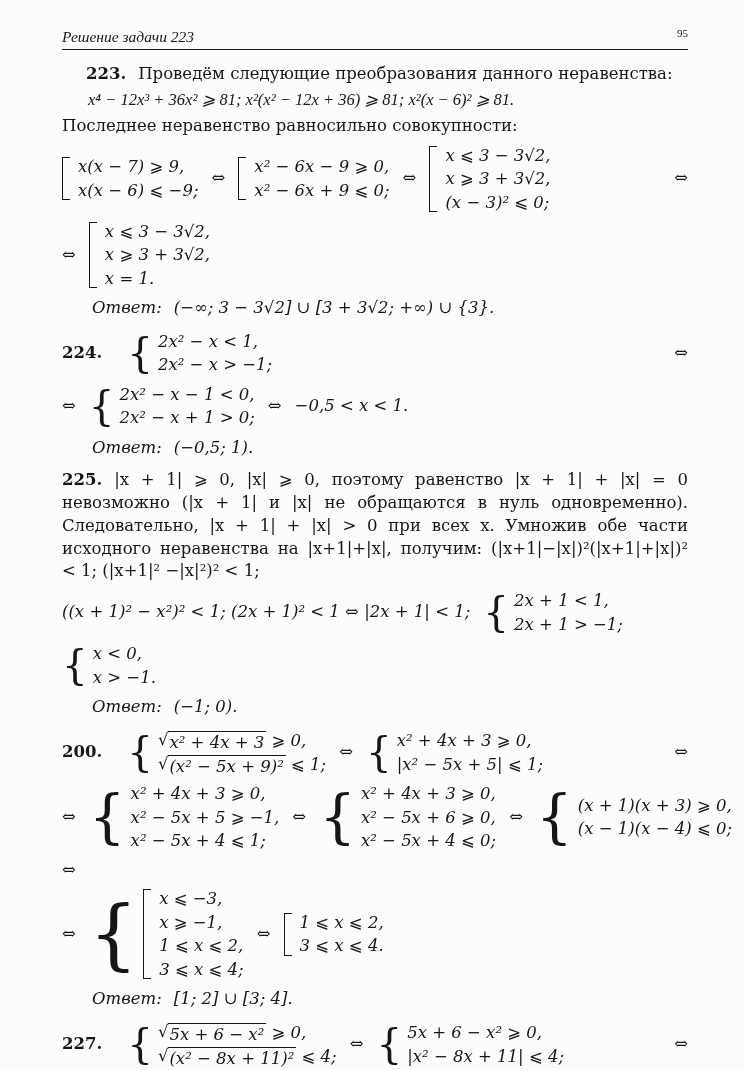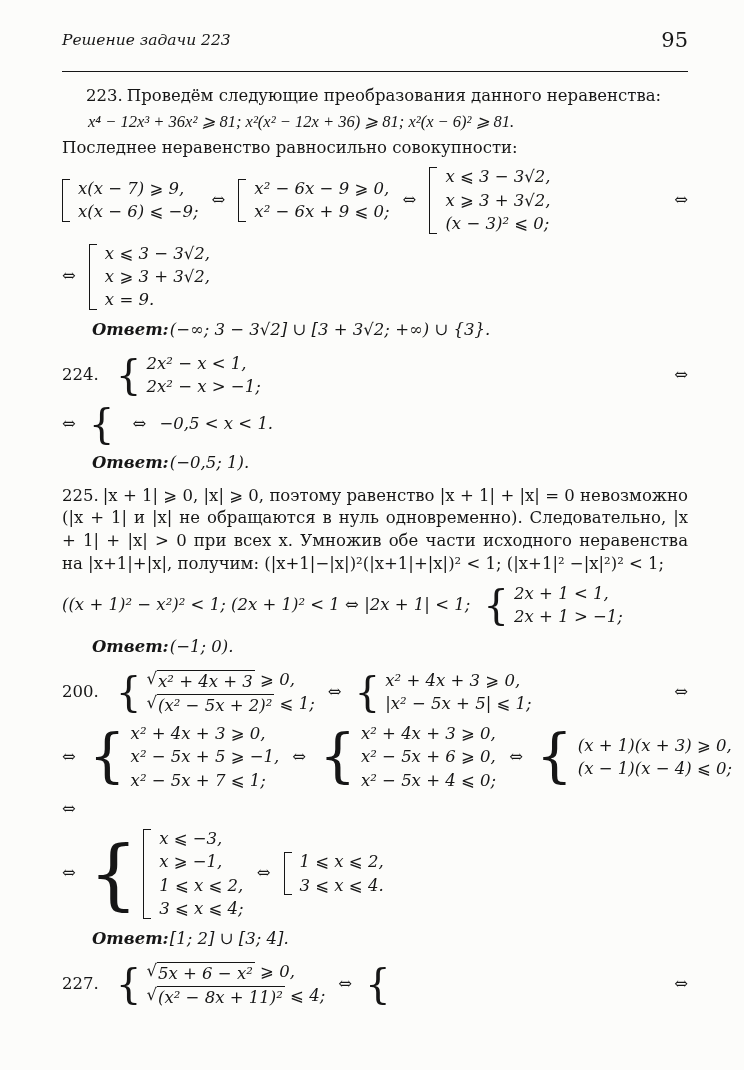--- a/index.html
+++ b/index.html
@@ -6,30 +6,30 @@
   html, body { margin: 0; padding: 0; }
   body {
     width: 744px; min-height: 1070px;
     background: #fcfcfa; color: #161616;
     font-family: "DejaVu Serif", "DejaVu Sans", serif;
     font-size: 16.5px; line-height: 1.38;
   }
   .page { padding: 26px 56px 18px 62px; }
 
   .pagehead {
-    display: flex; justify-content: space-between; align-items: center;
-    border-bottom: 1.6px solid #161616; padding-bottom: 16px;
+    display: flex; justify-content: space-between; align-items: flex-start;
+    border-bottom: 1.6px solid #161616; padding-bottom: 2px; font-family: Liberation Serif, serif;
   }
   .running { font-style: italic; font-size: 15.5px; }
-  .pageno  { font-size: 21px; }
+  .pageno  { font-size: 11px; }
 
   main { margin-top: 13px; }
   .para { text-align: justify; margin: 3px 0; }
   .indent { text-indent: 24px; }
-  .pnum { font-weight: normal; font-style: normal; margin-right: 4px; }
+  .pnum { font-weight: bold; font-style: normal; margin-right: 12px; }
   .math { font-style: italic; }
   .mline { margin: 3px 0 3px 26px; font-family: Liberation Serif, serif; }
 
   .fline { display: flex; align-items: center; gap: 13px; margin: 6px 0; }
   .arrow { font-style: normal; flex: none; }
   .pushright { margin-left: auto; }
 
   .sys { display: inline-flex; align-items: center; flex: none; }
   .rows { display: inline-flex; flex-direction: column; align-items: flex-start; }
   .row { white-space: nowrap; line-height: 1.42; }
@@ -43,21 +43,21 @@
   .fence-brace::before { content: "{"; line-height: 1; font-style: normal; }
   .b2::before { font-size: 2.45em; }
   .b3::before { font-size: 3.5em; }
   .b4::before { font-size: 4.7em; }
 
   .sqrt { display: inline-flex; align-items: flex-start; }
   .rsign { font-style: normal; line-height: 1.2; transform: translateY(-0.04em); }
   .rad { border-top: 1.6px solid #161616; line-height: 1.2; padding: 1px 2px 0 1px; }
 
   .ansline { margin: 7px 0 10px 30px; }
-  .ans-label { font-weight: bold; font-style: italic; margin-right: 1px; }
+  .ans-label { font-weight: normal; font-style: italic; margin-right: 12px; }
 </style>
 </head>
 <body>
 
 <div class="page">
 
   <header class="pagehead">
     <span class="running">Решение задачи 223</span>
     <span class="pageno">95</span>
   </header>
@@ -98,21 +98,21 @@
       <span class="arrow pushright">⇔</span>
     </div>
 
     <div class="fline">
       <span class="arrow">⇔</span>
       <span class="sys">
         <span class="fence-sq"></span>
         <span class="rows">
           <span class="row math">x ⩽ 3 − 3√2,</span>
           <span class="row math">x ⩾ 3 + 3√2,</span>
-          <span class="row math">x = 9.</span>
+          <span class="row math">x = 1.</span>
         </span>
       </span>
     </div>
 
     <p class="ansline"><span class="ans-label">Ответ:</span><span class="math">(−∞; 3 − 3√2] ∪ [3 + 3√2; +∞) ∪ {3}.</span></p>
 
     <div class="fline">
       <b class="pnum">224.</b>
       <span class="sys">
         <span class="fence-brace b2"></span>
@@ -121,55 +121,68 @@
           <span class="row math">2x² − x &gt; −1;</span>
         </span>
       </span>
       <span class="arrow pushright">⇔</span>
     </div>
 
     <div class="fline">
       <span class="arrow">⇔</span>
       <span class="sys">
         <span class="fence-brace b2"></span>
+        <span class="rows">
+          <span class="row math">2x² − x − 1 &lt; 0,</span>
+          <span class="row math">2x² − x + 1 &gt; 0;</span>
+        </span>
       </span>
       <span class="arrow">⇔</span>
       <span class="math">−0,5 &lt; x &lt; 1.</span>
     </div>
 
     <p class="ansline"><span class="ans-label">Ответ:</span><span class="math">(−0,5; 1).</span></p>
 
     <p class="para"><b class="pnum">225.</b><span>|x + 1| ⩾ 0, |x| ⩾ 0, поэтому равенство |x + 1| + |x| = 0 невозможно (|x + 1| и |x| не обращаются в нуль одновременно). Следовательно, |x + 1| + |x| &gt; 0 при всех x. Умножив обе части исходного неравенства на |x+1|+|x|, получим: (|x+1|−|x|)²(|x+1|+|x|)² &lt; 1;  (|x+1|² −|x|²)² &lt; 1;</span></p>
 
     <div class="fline">
       <span class="math">((x + 1)² − x²)² &lt; 1;   (2x + 1)² &lt; 1 ⇔ |2x + 1| &lt; 1;</span>
       <span class="sys">
         <span class="fence-brace b2"></span>
         <span class="rows">
           <span class="row math">2x + 1 &lt; 1,</span>
           <span class="row math">2x + 1 &gt; −1;</span>
         </span>
       </span>
     </div>
 
+    <div class="fline">
+      <span class="sys">
+        <span class="fence-brace b2"></span>
+        <span class="rows">
+          <span class="row math">x &lt; 0,</span>
+          <span class="row math">x &gt; −1.</span>
+        </span>
+      </span>
+    </div>
 
     <p class="ansline"><span class="ans-label">Ответ:</span><span class="math">(−1; 0).</span></p>
 
     <div class="fline">
       <b class="pnum">200.</b>
       <span class="sys">
         <span class="fence-brace b2"></span>
         <span class="rows">
           <span class="row"><span class="sqrt">
                 <span class="rsign">√</span>
                 <span class="rad math">x² + 4x + 3</span>
               </span><span class="math"> ⩾ 0,</span></span>
           <span class="row"><span class="sqrt">
                 <span class="rsign">√</span>
-                <span class="rad math">(x² − 5x + 2)²</span>
+                <span class="rad math">(x² − 5x + 9)²</span>
               </span><span class="math"> ⩽ 1;</span></span>
         </span>
       </span>
       <span class="arrow">⇔</span>
       <span class="sys">
         <span class="fence-brace b2"></span>
         <span class="rows">
           <span class="row math">x² + 4x + 3 ⩾ 0,</span>
           <span class="row math">|x² − 5x + 5| ⩽ 1;</span>
         </span>
@@ -177,21 +190,21 @@
       <span class="arrow pushright">⇔</span>
     </div>
 
     <div class="fline">
       <span class="arrow">⇔</span>
       <span class="sys">
         <span class="fence-brace b3"></span>
         <span class="rows">
           <span class="row math">x² + 4x + 3 ⩾ 0,</span>
           <span class="row math">x² − 5x + 5 ⩾ −1,</span>
-          <span class="row math">x² − 5x + 7 ⩽ 1;</span>
+          <span class="row math">x² − 5x + 4 ⩽ 1;</span>
         </span>
       </span>
       <span class="arrow">⇔</span>
       <span class="sys">
         <span class="fence-brace b3"></span>
         <span class="rows">
           <span class="row math">x² + 4x + 3 ⩾ 0,</span>
           <span class="row math">x² − 5x + 6 ⩾ 0,</span>
           <span class="row math">x² − 5x + 4 ⩽ 0;</span>
         </span>
@@ -247,18 +260,22 @@
               </span><span class="math"> ⩾ 0,</span></span>
           <span class="row"><span class="sqrt">
                 <span class="rsign">√</span>
                 <span class="rad math">(x² − 8x + 11)²</span>
               </span><span class="math"> ⩽ 4;</span></span>
         </span>
       </span>
       <span class="arrow">⇔</span>
       <span class="sys">
         <span class="fence-brace b2"></span>
+        <span class="rows">
+          <span class="row math">5x + 6 − x² ⩾ 0,</span>
+          <span class="row math">|x² − 8x + 11| ⩽ 4;</span>
+        </span>
       </span>
       <span class="arrow pushright">⇔</span>
     </div>
 
   </main>
 </div>
 
 </body></html>

